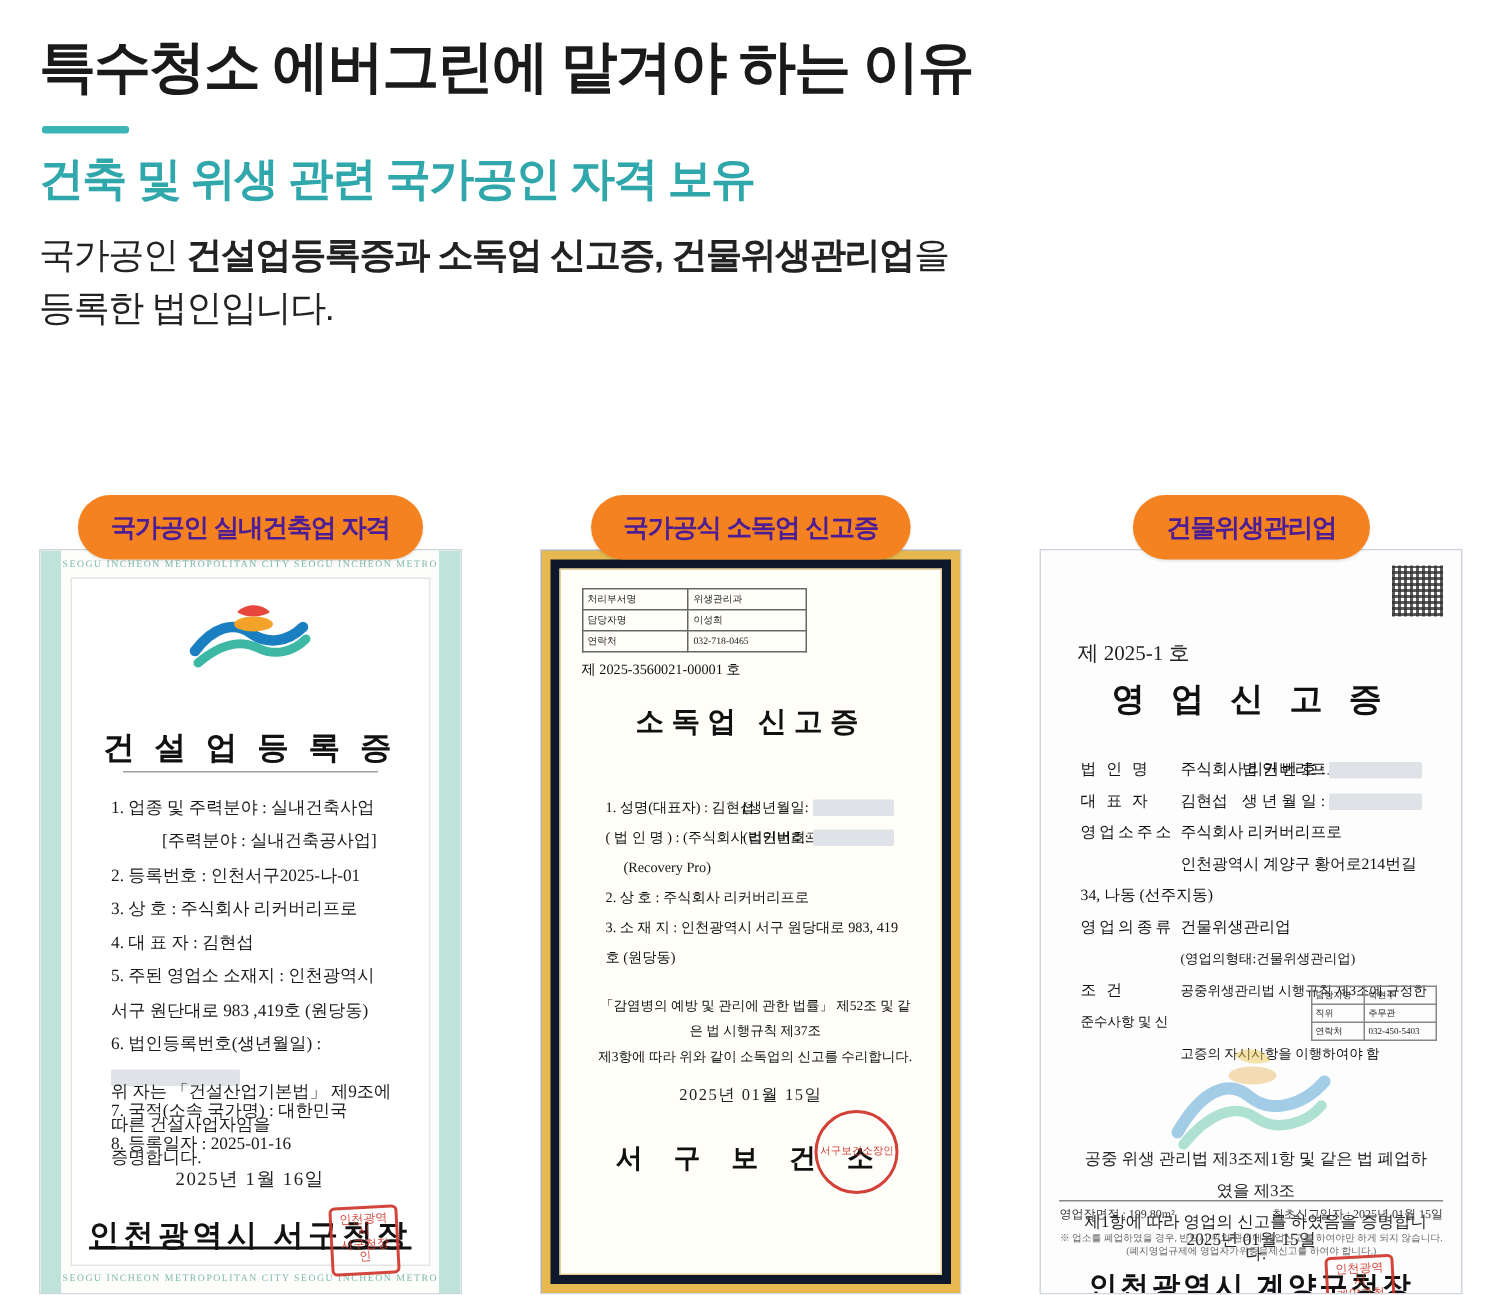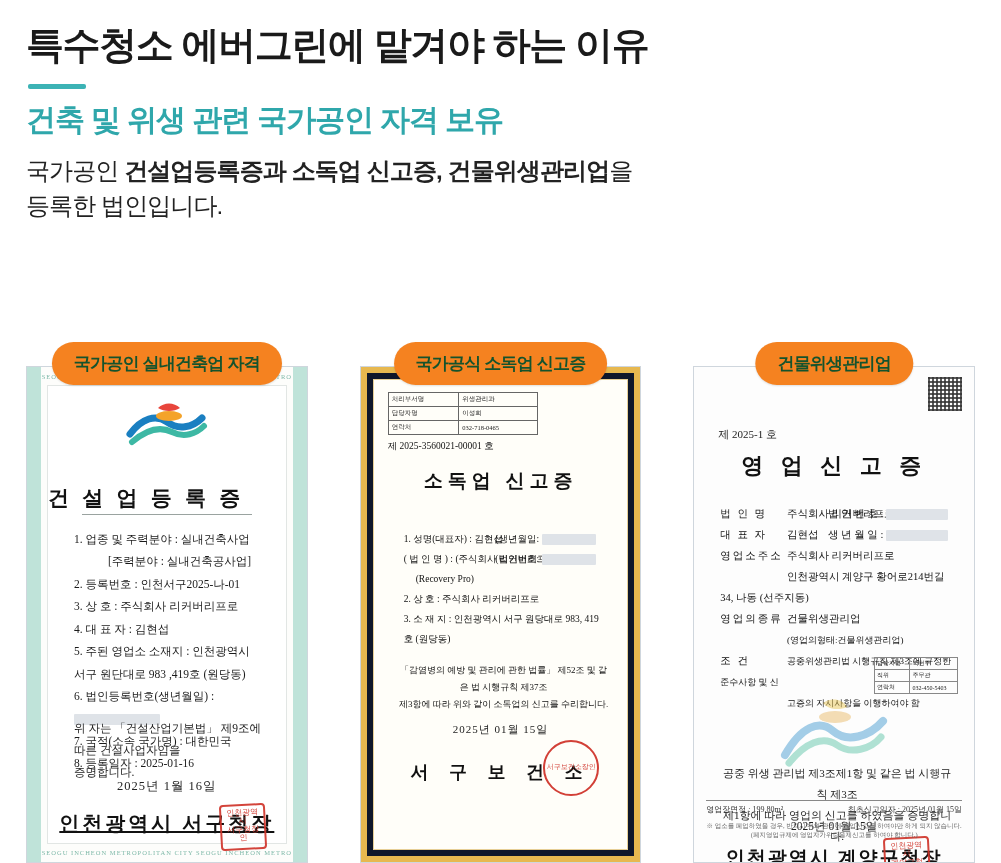--- a/index.html
+++ b/index.html
@@ -83,30 +83,29 @@
     background: #ffffff;
     border: 1px solid #cfd6dd;
     overflow: hidden;
   }
   .badge {
     position: absolute;
     top: 0;
     left: 50%;
     transform: translateX(-50%);
     background: #f58220;
-    color: #14532d;
+    color: #4c1d95;
     font-size: 17px;
     font-weight: 800;
     letter-spacing: -0.8px;
     padding: 10px 22px;
     border-radius: 22px;
     white-space: nowrap;
     z-index: 5;
     box-shadow: 0 1px 2px rgba(0,0,0,0.12);
-    margin-top: 12px;
   }
   .card.c1 .badge { background: #f58220; }
   .card.c2 .badge { background: #f58220; }
   .card.c3 .badge { background: #f58220; }
 
   
   .cert1 {
     position: absolute;
     inset: 0;
     background: #fdfdfb;
@@ -140,21 +139,21 @@
     top: 14px;
     left: 50%;
     transform: translateX(-50%);
     width: 90px;
     height: 54px;
   }
   .cert1-title {
     position: absolute;
     top: 98px;
     left: 0; right: 0;
-    text-align: left;
+    text-align: center;
     font-family: "Liberation Serif", serif;
     font-size: 21px;
     font-weight: 700;
     letter-spacing: 4px;
     color: #111;
   }
   .cert1-rule {
     position: absolute;
     top: 128px;
     left: 34px; right: 34px;
@@ -357,21 +356,21 @@
       repeating-linear-gradient(0deg, #333 0 2px, #fff 2px 4px),
       repeating-linear-gradient(90deg, #333 0 2px, #fff 2px 4px);
     background-blend-mode: multiply;
     opacity: 0.8;
   }
   .cert3-no {
     position: absolute;
     top: 60px;
     left: 24px;
     font-family: "Liberation Serif", serif;
-    font-size: 11px;
+    font-size: 14px;
   }
   .cert3-title {
     position: absolute;
     top: 84px;
     left: 0; right: 0;
     text-align: center;
     font-family: "Liberation Serif", serif;
     font-size: 22px;
     font-weight: 700;
     letter-spacing: 6px;
@@ -634,21 +633,21 @@
                   <td>주무관</td>
                 </tr>
             <tr>
                   <td>연락처</td>
                   <td>032-450-5403</td>
                 </tr>
           </tbody>
             </table>
 
           <div class="cert3-legal">
-            <div>공중 위생 관리법 제3조제1항 및 같은 법 시행규칙 제3조</div>
+            <div>공중 위생 관리법 제3조제1항 및 같은 법 폐업하였을 제3조</div>
             <div>제1항에 따라 영업의 신고를 하였음을 증명합니다.</div>
           </div>
           <div class="cert3-date">2025년 01월 15일</div>
           <div class="cert3-issuer">인천광역시 계양구청장</div>
           <div class="stamp" style="right:44px; top:470px;">
             <span>인천광역시</span>
             <span>계양구청장인</span>
           </div>
 
           <div class="cert3-footer">

